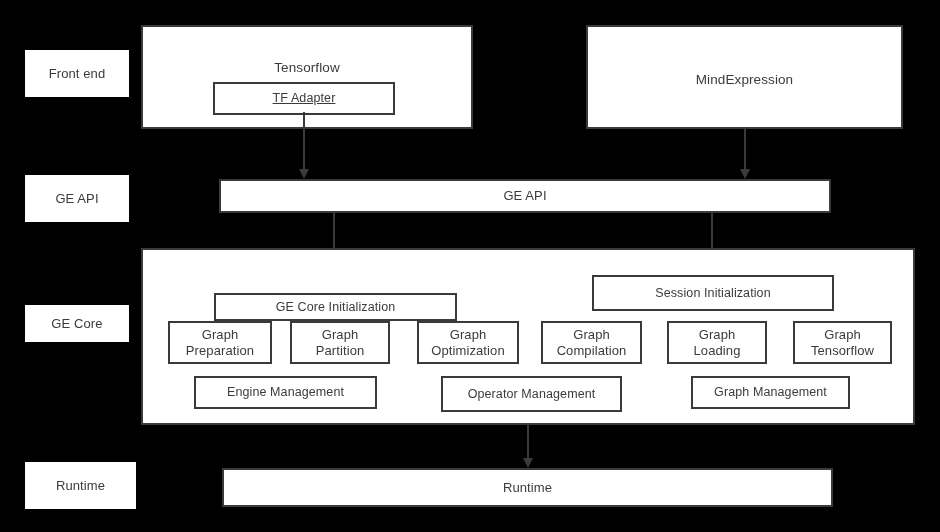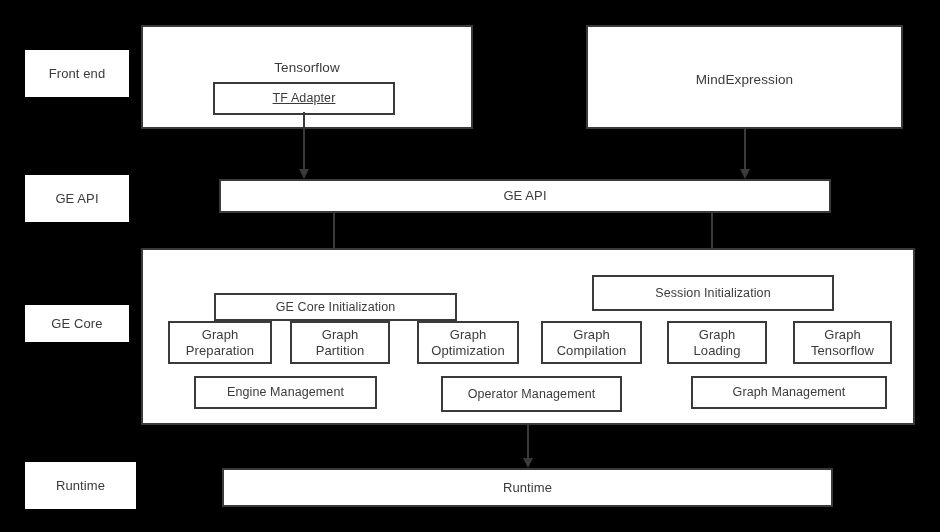--- a/index.html
+++ b/index.html
@@ -192,21 +192,21 @@
     </div>
 
     <div class="inner" style="left:51px; top:126px; width:183px; height:33px;">
       <span>Engine Management</span>
     </div>
 
     <div class="inner" style="left:298px; top:126px; width:181px; height:36px;">
       <span>Operator Management</span>
     </div>
 
-    <div class="inner" style="left:548px; top:126px; width:196px; height:33px;">
+    <div class="inner" style="left:548px; top:126px; width:159px; height:33px;">
       <span>Graph Management</span>
     </div>
   </div>
 
   <div class="arrow" style="left:527px; top:425px; height:43px;">
     <div class="stem" style="height:33px;"></div>
     <div class="head" style="top:33px;"></div>
   </div>
 
   <div class="box" style="left:222px; top:468px; width:611px; height:39px;">

